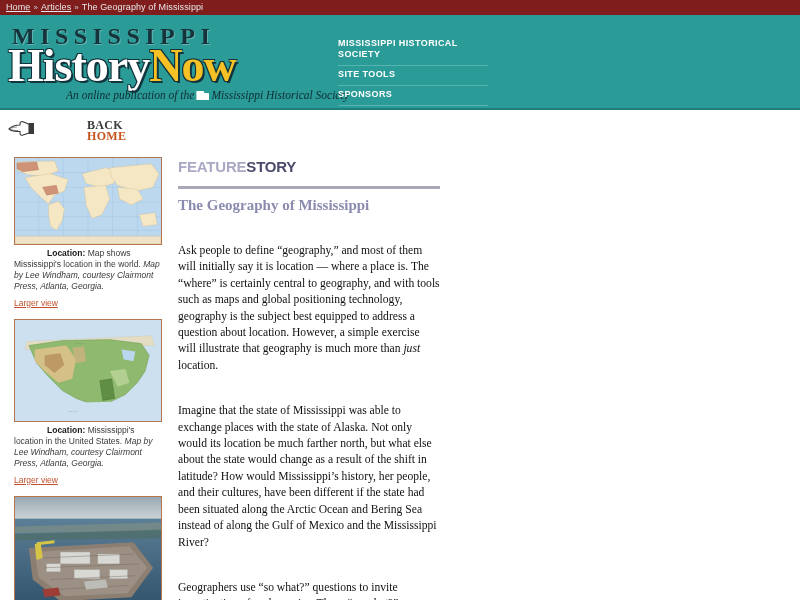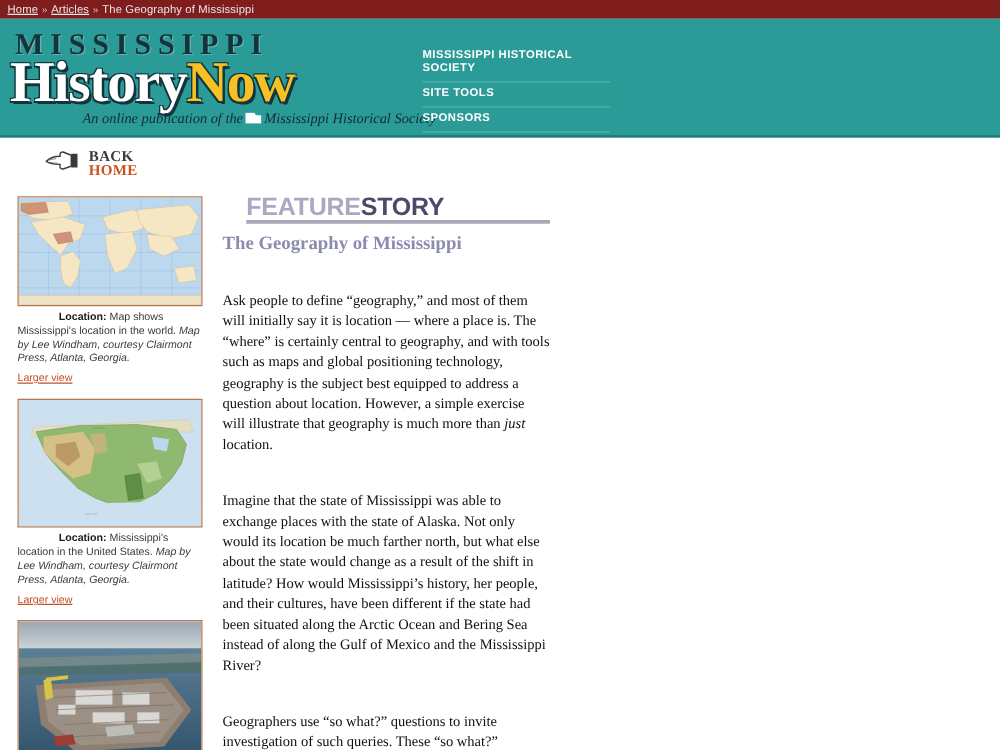--- a/index.html
+++ b/index.html
@@ -118,25 +118,26 @@
   }
   .header-nav-item:last-child { border-bottom: none; }
 
   
   .backhome-row {
     height: 47px;
     position: relative;
   }
   .backhome {
     position: absolute;
-    left: 35px;
+    left: 7px;
     top: 10px;
     display: flex;
     align-items: flex-start;
     cursor: pointer;
+    gap: 44px;
   }
   .hand-icon { margin-right: 4px; }
   .backhome-text {
     font-family: "Liberation Serif", serif;
     font-weight: bold;
     font-size: 12px;
     line-height: 11px;
     letter-spacing: .3px;
   }
   .backhome-back { color: #3b3b3b; }
@@ -180,27 +181,26 @@
 
   .main {
     position: absolute;
     left: 178px;
     top: 0;
     width: 262px;
   }
   .feature-head {
     font-family: "Liberation Sans", sans-serif;
     font-weight: bold;
-    font-size: 20px;
+    font-size: 15px;
     letter-spacing: -.2px;
     line-height: 19px;
-    padding-bottom: 0;
+    padding-bottom: 10px;
     border-bottom: 3px solid #a8a8b8;
     white-space: nowrap;
-    margin-left: 19px;
   }
   .feature-word { color: #a9a9c4; }
   .story-word { color: #4a4a6a; }
   .article-title {
     font-family: "Liberation Serif", serif;
     font-weight: bold;
     font-size: 15px;
     color: #8b8bb0;
     margin-top: 7px;
     line-height: 18px;

